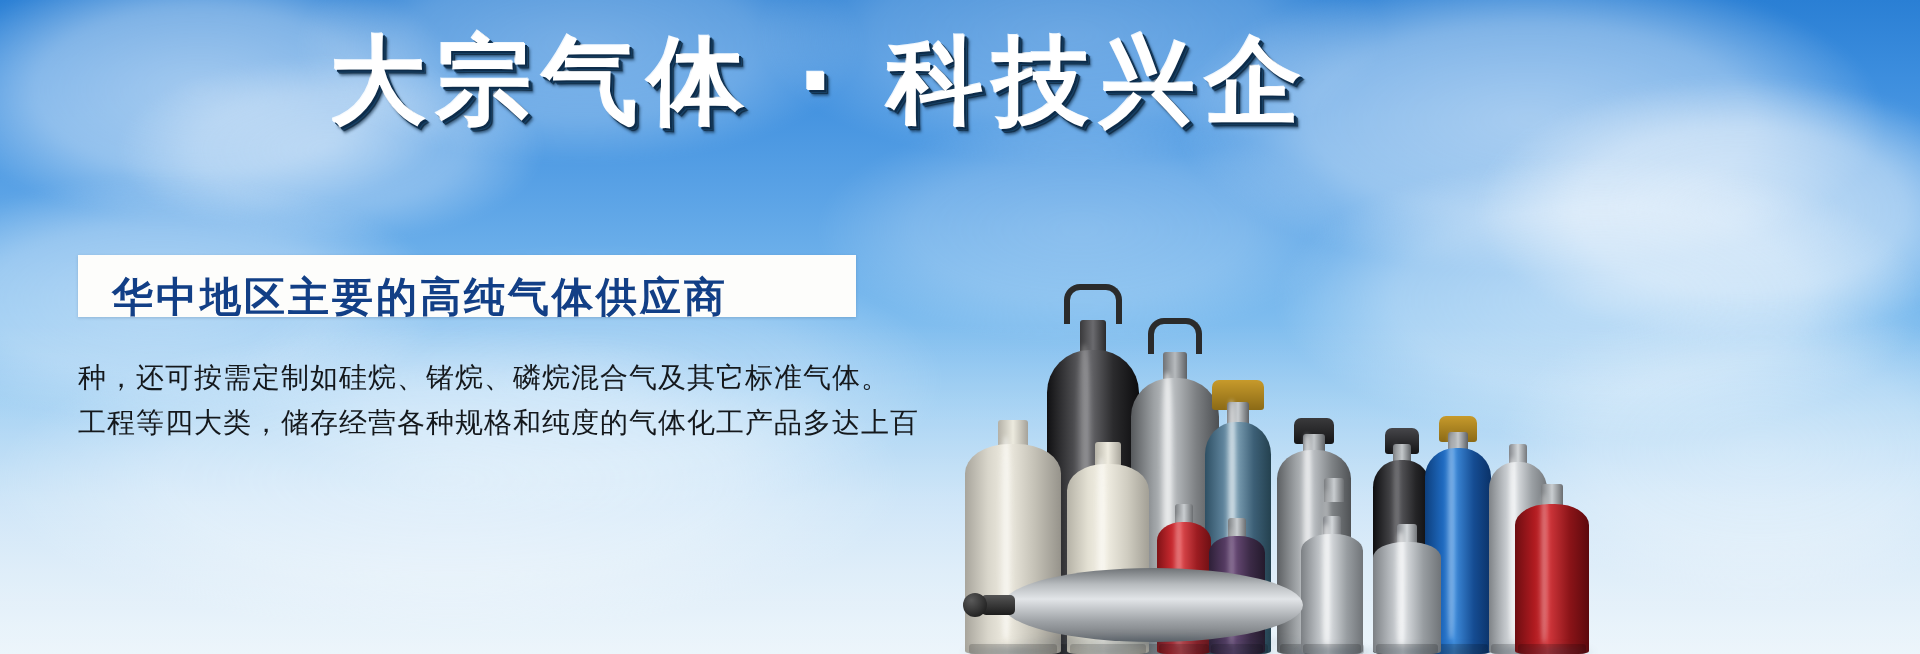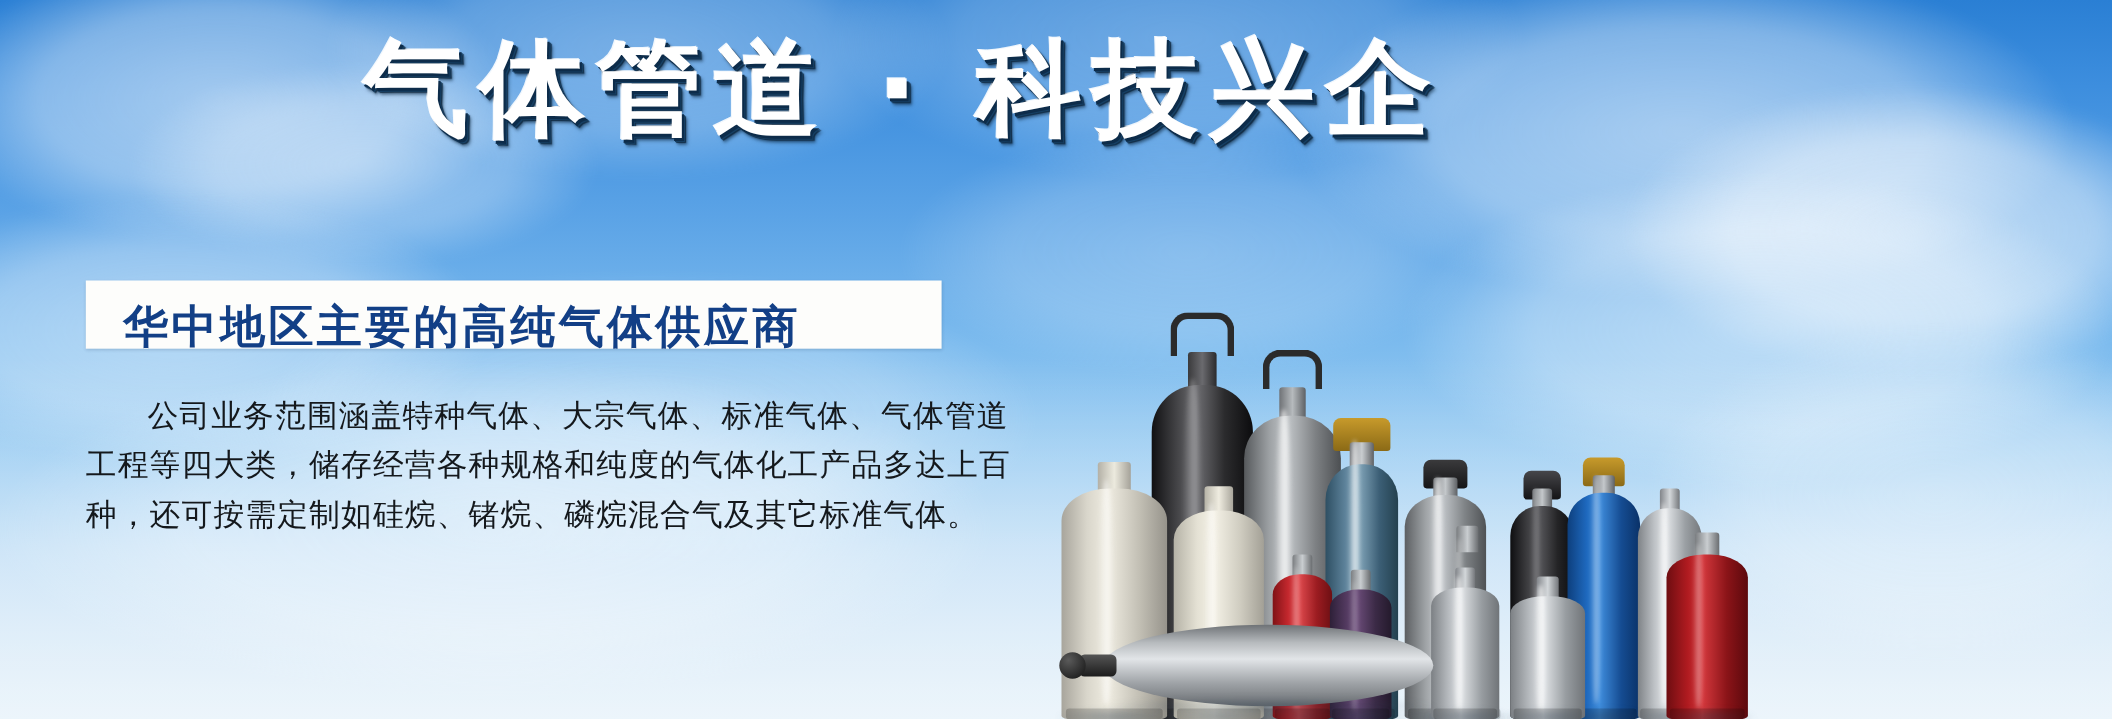--- a/index.html
+++ b/index.html
@@ -182,31 +182,30 @@
     <div class="cloud c6"></div>
     <div class="cloud c7"></div>
     <div class="cloud c8"></div>
     <div class="cloud c9"></div>
     <div class="cloud c10"></div>
     <div class="cloud c11"></div>
     <div class="cloud c12"></div>
     <div class="haze"></div>
   </div>
 
-  <div class="headline">气体管道 · 科技兴企</div>
+  <div class="headline">大宗气体 · 科技兴企</div>
 
 
   <div class="tagbox">
     <div class="tagbox-text">华中地区主要的高纯气体供应商</div>
   </div>
 
   <div class="body-copy">
-    <p class="indent">公司业务范围涵盖特种气体、大宗气体、标准气体、气体管道</p>
+    <p>种，还可按需定制如硅烷、锗烷、磷烷混合气及其它标准气体。</p>
     <p>工程等四大类，储存经营各种规格和纯度的气体化工产品多达上百</p>
-    <p>种，还可按需定制如硅烷、锗烷、磷烷混合气及其它标准气体。</p>
   </div>
 
   <div class="products">
 
     <div class="cyl" style="left:92px;width:92px;height:330px;">
       <div class="handle" style="top:-40px;width:58px;height:40px;"></div>
       <div class="neck" style="bottom:300px;width:26px;height:34px;background:linear-gradient(to right,#3a3a3c,#6a6a6e,#2b2b2d);"></div>
       <div class="body" style="height:304px;background:linear-gradient(to right,#101012 0%,#4a4a4d 28%,#6e6e72 44%,#2b2b2d 72%,#0c0c0e 100%);"></div>
       <div class="gloss" style="left:30%;width:20%;opacity:.35;"></div>
       <div class="base"></div>

